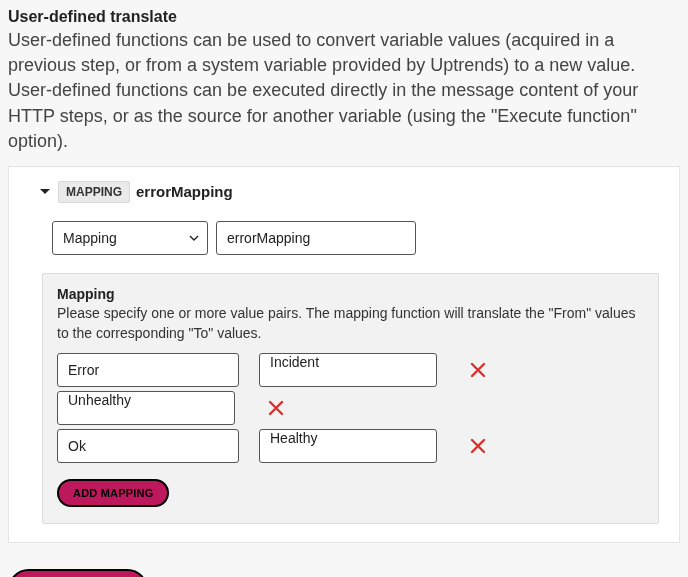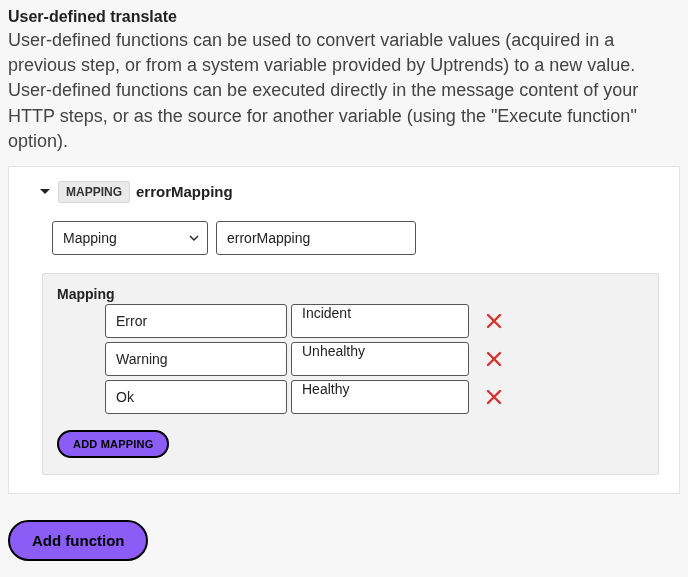--- a/index.html
+++ b/index.html
@@ -105,23 +105,22 @@
   }
   .map-desc {
     font-size: 14px;
     color: #333;
     line-height: 1.4;
     margin-bottom: 10px;
   }
   .map-row {
     display: flex;
     align-items: center;
-    gap: 4px;
+    gap: 20px;
     margin-bottom: 4px;
-    margin-left: 48px;
   }
   .map-from, .map-to-wrap {
     height: 34px;
     border: 1px solid #555;
     border-radius: 3px;
     background: #fff;
   }
   .map-from {
     width: 182px;
     font-size: 14px;
@@ -165,21 +164,21 @@
   }
   .row-delete svg { display:block; }
   .pill-btn {
     display: inline-flex;
     align-items: center;
     justify-content: center;
     border: 2px solid #000;
     border-radius: 999px;
     font-weight: 700;
     color: #000;
-    background: #8b5cf6;
+    background: #be185d;
     cursor: pointer;
   }
   .btn-add-mapping {
     font-size: 11px;
     padding: 6px 14px;
     margin-top: 12px;
     letter-spacing: 0.2px;
   }
   .btn-add-function {
     font-size: 15px;
@@ -213,38 +212,38 @@
         <svg width="10" height="10" viewBox="0 0 10 10">
             <path d="M1 3 L5 7 L9 3" stroke="#222" stroke-width="1.4" fill="none"></path>
           </svg>
       </span>
     </div>
     <input class="text-input" type="text" value="errorMapping" style="">
   </div>
 
   <div class="map-box">
     <div class="map-title">Mapping</div>
+    <div class="map-desc">Please specify one or more value pairs. The mapping function will translate the "From" values to the corresponding "To" values.</div>
 
     
     <div class="map-row">
       <input class="map-from" type="text" value="Error" style="">
       <div class="map-to-wrap">
         <input class="map-to" type="text" value="Incident" style="">
         <div class="map-ellipsis">...</div>
       </div>
       <div class="row-delete">
         <svg width="16" height="16" viewBox="0 0 16 16">
             <path d="M2 2 L14 14 M14 2 L2 14" stroke="#d9302c" stroke-width="2.4" stroke-linecap="round"></path>
           </svg>
       </div>
     </div>
 
     
     <div class="map-row">
-      <input class="map-from" type="text" value="Warning" style="">
       <div class="map-to-wrap">
         <input class="map-to" type="text" value="Unhealthy" style="">
         <div class="map-ellipsis">...</div>
       </div>
       <div class="row-delete">
         <svg width="16" height="16" viewBox="0 0 16 16">
             <path d="M2 2 L14 14 M14 2 L2 14" stroke="#d9302c" stroke-width="2.4" stroke-linecap="round"></path>
           </svg>
       </div>
     </div>

